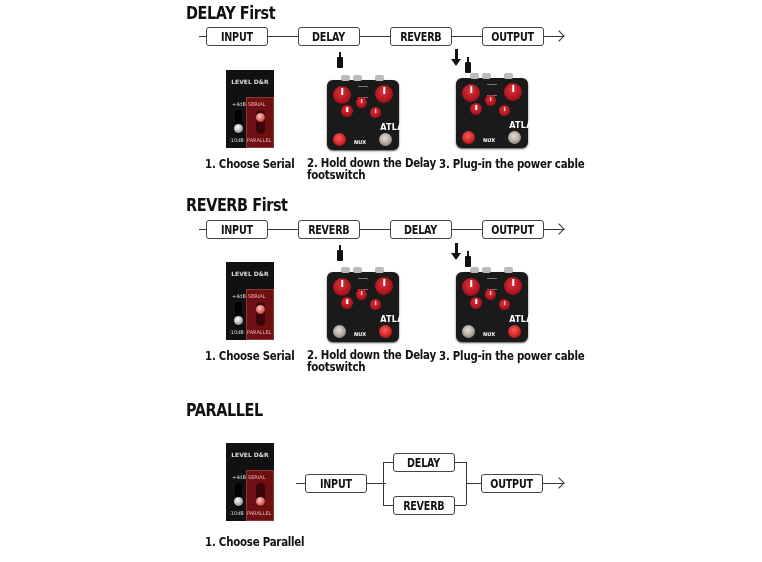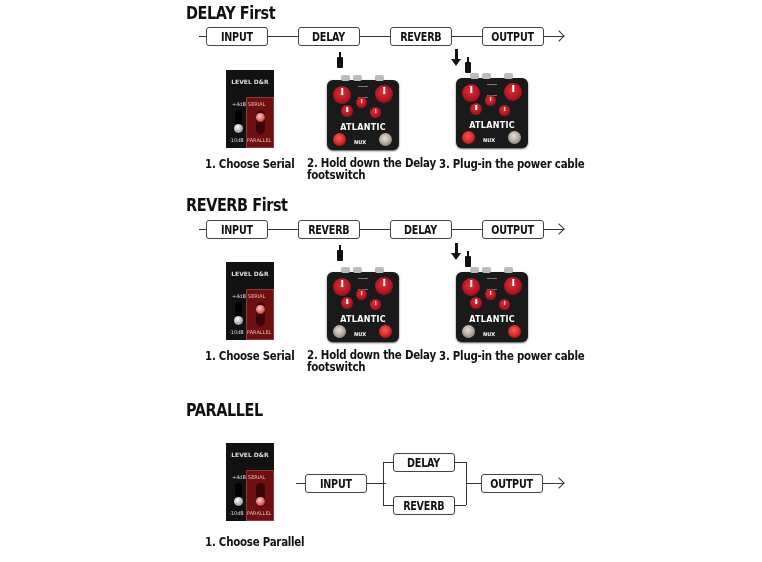--- a/index.html
+++ b/index.html
@@ -22,21 +22,21 @@
   .panel .m10{position:absolute;left:3px;top:67px;color:#ddd;font-size:5px;font-family:"DejaVu Sans",sans-serif;}
   .panel .slotL{position:absolute;left:9px;top:40px;width:7px;height:24px;background:#000;border-radius:4px;}
   .panel .knobL{position:absolute;left:8px;top:54px;width:9px;height:9px;border-radius:50%;background:radial-gradient(circle at 40% 35%,#fff,#aaa 60%,#555);}
   .panel .slotR{position:absolute;left:30px;top:40px;width:9px;height:24px;background:#3a0508;border-radius:5px;}
   .panel .knobR{position:absolute;left:30px;width:9px;height:9px;border-radius:50%;background:radial-gradient(circle at 40% 35%,#ffd0d0,#e06060 55%,#801010);}
   
   .pedal{position:absolute;width:72px;height:70px;background:#1a1a1a;border-radius:6px;box-shadow:0 1px 2px #555;}
   .jack{position:absolute;top:-5px;width:9px;height:6px;background:#bbb;border-radius:2px;}
   .knob{position:absolute;border-radius:50%;background:radial-gradient(circle at 45% 40%,#e0303a,#a3101a 70%,#600);}
   .knob::after{content:"";position:absolute;left:50%;top:2px;width:1.5px;height:40%;background:#fff;transform:translateX(-50%);}
-  .pedal .brand{position:absolute;top:43px;left:0;width:72px;text-align:center;color:#fff;font-size:8px;font-weight:bold;font-family:"DejaVu Sans",sans-serif;letter-spacing:0.3px;}
+  .pedal .brand{position:absolute;top:43px;left:0;width:72px;text-align:center;color:#fff;font-size:8px;font-weight:bold;font-family:"DejaVu Sans",sans-serif;letter-spacing:0.3px;padding-left:40px;}
   .pedal .nux{position:absolute;top:59px;left:27px;color:#fff;font-size:5px;font-weight:bold;font-family:"DejaVu Sans",sans-serif;}
   .fs{position:absolute;top:53px;width:13px;height:13px;border-radius:50%;}
   .fs.red{background:radial-gradient(circle at 45% 40%,#ff5a5a,#c01818 70%,#700);}
   .fs.gray{background:radial-gradient(circle at 45% 40%,#e8e0d8,#9a8f85 70%,#555);}
   .leds{position:absolute;top:6px;left:31px;width:10px;height:10px;border-top:1px solid #777;border-bottom:1px solid #777;}
   .cable{position:absolute;width:6px;height:11px;background:#111;border-radius:1px;}
   .cable::before{content:"";position:absolute;left:2px;top:-5px;width:2px;height:5px;background:#111;}
   .down-arrow{position:absolute;width:3px;height:11px;background:#111;}
   .down-arrow::after{content:"";position:absolute;left:-4px;top:10px;border-left:5.5px solid transparent;border-right:5.5px solid transparent;border-top:7px solid #111;}
 </style>

